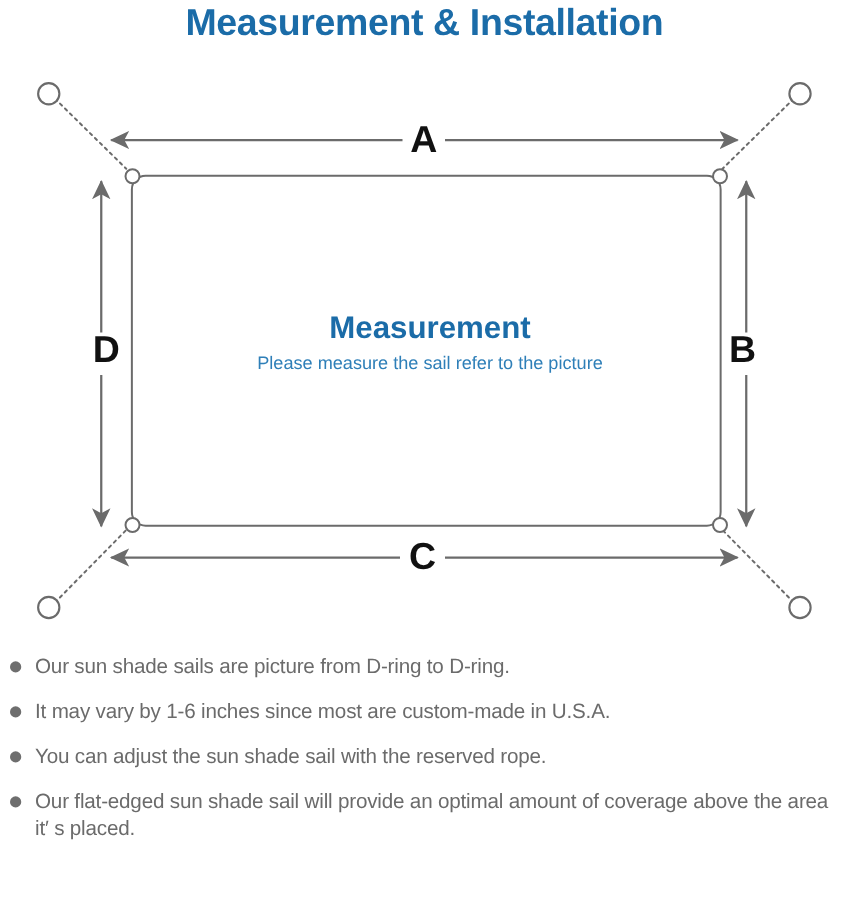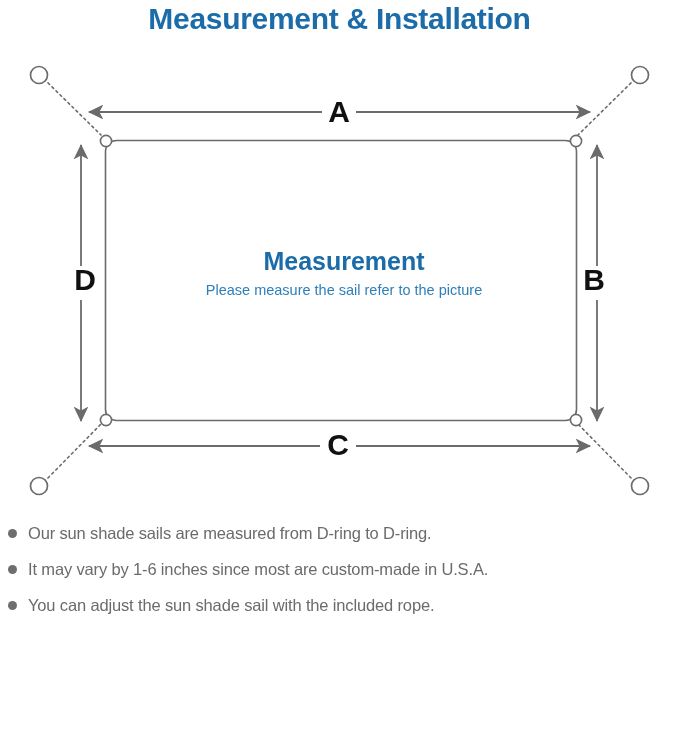--- a/index.html
+++ b/index.html
@@ -153,23 +153,27 @@
     <text class="diag-label" x="85" y="232">D</text>
 
     <text class="center-title" x="344" y="220">Measurement</text>
     <text class="center-sub" x="344" y="245">Please measure the sail refer to the picture</text>
   </svg>
 </div>
 
 <div id="notes">
   <div class="note-row">
     <span class="note-bullet"></span>
-    <span class="note-text">Our sun shade sails are measured from D-ring to D-ring.</span>
+    <span class="note-text">Our sun shade sails are picture from D-ring to D-ring.</span>
   </div>
   <div class="note-row">
     <span class="note-bullet"></span>
     <span class="note-text">It may vary by 1-6 inches since most are custom-made in U.S.A.</span>
   </div>
   <div class="note-row">
     <span class="note-bullet"></span>
-    <span class="note-text">You can adjust the sun shade sail with the included rope.</span>
+    <span class="note-text">You can adjust the sun shade sail with the reserved rope.</span>
+  </div>
+  <div class="note-row">
+    <span class="note-bullet"></span>
+    <span class="note-text">Our flat-edged sun shade sail will provide an optimal amount of coverage above the area it′ s placed.</span>
   </div>
 </div>
 
 </body></html>

